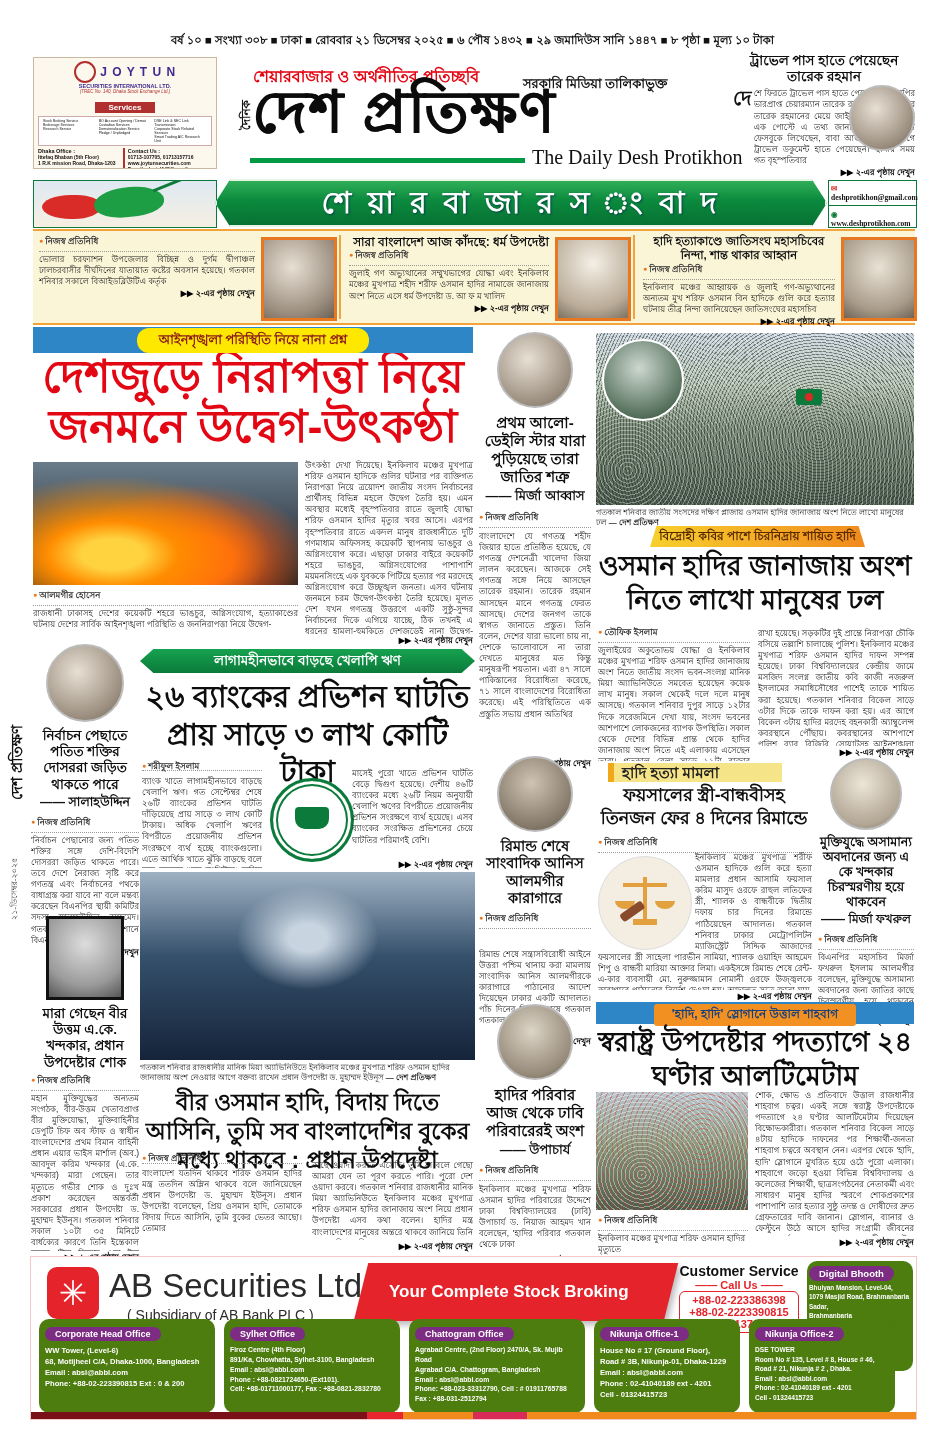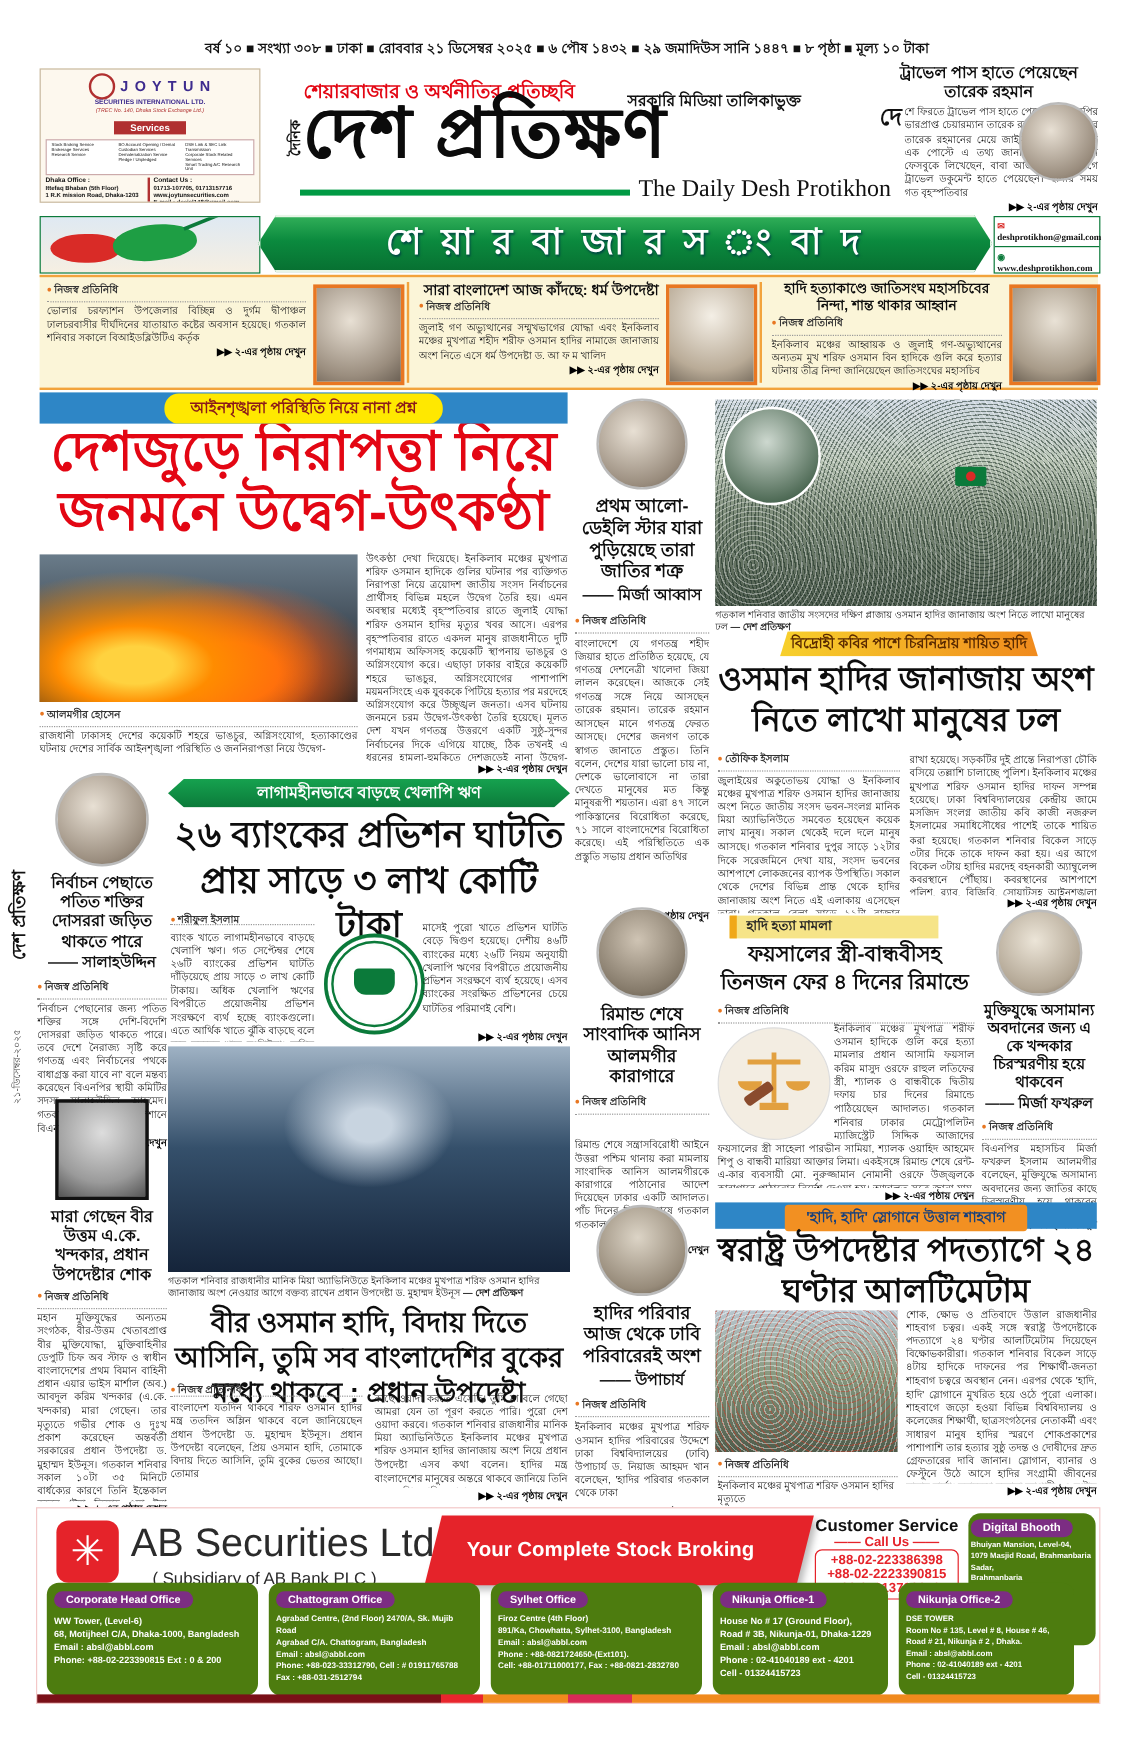--- a/index.html
+++ b/index.html
@@ -265,21 +265,21 @@
   <div class="abs" style="left:598px;top:626px;width:152px">
     <div class="rep">তৌফিক ইসলাম</div>
     <div class="dots"></div>
     <div class="body j" style="margin-top:2px;height:116px;overflow:hidden">জুলাইয়ের অকুতোভয় যোদ্ধা ও ইনকিলাব মঞ্চের মুখপাত্র শরিফ ওসমান হাদির জানাজায় অংশ নিতে জাতীয় সংসদ ভবন-সংলগ্ন মানিক মিয়া অ্যাভিনিউতে সমবেত হয়েছেন কয়েক লাখ মানুষ। সকাল থেকেই দলে দলে মানুষ আসছে। গতকাল শনিবার দুপুর সাড়ে ১২টার দিকে সরেজমিনে দেখা যায়, সংসদ ভবনের আশপাশে লোকজনের ব্যাপক উপস্থিতি। সকাল থেকে দেশের বিভিন্ন প্রান্ত থেকে হাদির জানাজায় অংশ নিতে এই এলাকায় এসেছেন তারা। গতকাল বেলা সাড়ে ১১টা বাজার আগেই পুরো মানিক মিয়া অ্যাভিনিউ কানায় কানায় পূর্ণ হয়ে যায়। সকাল থেকেই সংসদ ভবনের সামনে মানিক মিয়া এভিনিউ সড়কে যান চলাচল বন্ধ</div>
   </div>
   <div class="abs" style="left:758px;top:628px;width:156px;height:130px;overflow:hidden">
     <div class="body j" style="height:118px">রাখা হয়েছে। সড়কটির দুই প্রান্তে নিরাপত্তা চৌকি বসিয়ে তল্লাশি চালাচ্ছে পুলিশ। ইনকিলাব মঞ্চের মুখপাত্র শরিফ ওসমান হাদির দাফন সম্পন্ন হয়েছে। ঢাকা বিশ্ববিদ্যালয়ের কেন্দ্রীয় জামে মসজিদ সংলগ্ন জাতীয় কবি কাজী নজরুল ইসলামের সমাধিসৌধের পাশেই তাকে শায়িত করা হয়েছে। গতকাল শনিবার বিকেল সাড়ে ৩টার দিকে তাকে দাফন করা হয়। এর আগে বিকেল ৩টায় হাদির মরদেহ বহনকারী অ্যাম্বুলেন্স কবরস্থানে পৌঁছায়। কবরস্থানের আশপাশে পুলিশ, র‌্যাব, বিজিবি, সোয়াটসহ আইনশৃঙ্খলা রক্ষাকারী বাহিনীর বিপুলসংখ্যক সদস্য মোতায়েন রয়েছে। ঢাকা বিশ্ববিদ্যালয়ের টিএসসি এবং শাহবাগ মোড় থেকে সমাধিসৌধে প্রবেশের সড়ককে জনসাধারণের প্রবেশ সীমিত করা হয়েছে।</div>
     <span class="more" style="display:block">▶▶ ২-এর পৃষ্ঠায় দেখুন</span>
   </div>
 
-  <div class="abs kick-lemon" style="left:608px;top:763px;width:160px;height:19px;font-size:11px;line-height:19px;padding-left:8px">হাদি হত্যা মামলা</div>
+  <div class="abs kick-lemon" style="left:608px;top:763px;width:160px;height:19px;font-size:15px;line-height:19px;padding-left:8px">হাদি হত্যা মামলা</div>
   <div class="abs hl ctr" style="left:596px;top:784px;width:216px;font-size:17.5px;line-height:1.3">ফয়সালের স্ত্রী-বান্ধবীসহ তিনজন ফের ৪ দিনের রিমান্ডে</div>
   <div class="abs" style="left:598px;top:836px;width:214px">
     <div class="rep">নিজস্ব প্রতিনিধি</div>
     <div class="dots"></div>
   </div>
   <div class="abs" style="left:598px;top:856px;width:92px;height:92px;border-radius:50%;background:#f3ede2;border:1px solid #ddd">
     <svg width="92" height="92" viewBox="0 0 92 92">
       <line x1="46" y1="20" x2="46" y2="62" stroke="#e2a03f" stroke-width="4"></line>
       <line x1="24" y1="28" x2="68" y2="28" stroke="#e2a03f" stroke-width="4"></line>
       <path d="M16 44 a10 8 0 0 0 20 0 z" fill="#e2a03f"></path>
@@ -347,34 +347,34 @@
 
     <div class="abs" style="left:8px;top:62px;width:870px;display:flex;gap:9px">
       <div class="redcard" style="width:164px;height:86px;padding:4px 6px">
         <span class="purplepill" style="font-size:9px">Corporate Head Office</span>
         <div class="pre b officetxt">WW Tower, (Level-6)
 68, Motijheel C/A, Dhaka-1000, Bangladesh
 Email : absl@abbl.com
 Phone: +88-02-223390815 Ext : 0 &amp; 200</div>
       </div>
       <div class="redcard" style="width:164px;height:86px;padding:4px 6px">
+        <span class="purplepill" style="font-size:9px">Sylhet Office</span>
+        <div class="pre b officetxt" style="font-size:6.8px">Firoz Centre (4th Floor)
+891/Ka, Chowhatta, Sylhet-3100, Bangladesh
+Email : absl@abbl.com
+Phone : +88-0821724650-(Ext101).
+Cell: +88-01711000177, Fax : +88-0821-2832780</div>
+      </div>
+      <div class="redcard" style="width:164px;height:86px;padding:4px 6px">
         <span class="purplepill" style="font-size:9px">Chattogram Office</span>
         <div class="pre b officetxt" style="font-size:6.8px">Agrabad Centre, (2nd Floor) 2470/A, Sk. Mujib Road
 Agrabad C/A. Chattogram, Bangladesh
 Email : absl@abbl.com
 Phone: +88-023-33312790, Cell : # 01911765788
 Fax : +88-031-2512794</div>
-      </div>
-      <div class="redcard" style="width:164px;height:86px;padding:4px 6px">
-        <span class="purplepill" style="font-size:9px">Sylhet Office</span>
-        <div class="pre b officetxt" style="font-size:6.8px">Firoz Centre (4th Floor)
-891/Ka, Chowhatta, Sylhet-3100, Bangladesh
-Email : absl@abbl.com
-Phone : +88-0821724650-(Ext101).
-Cell: +88-01711000177, Fax : +88-0821-2832780</div>
       </div>
       <div class="redcard" style="width:134px;height:86px;padding:4px 6px">
         <span class="purplepill" style="font-size:9px">Nikunja Office-1</span>
         <div class="pre b officetxt">House No # 17 (Ground Floor),
 Road # 3B, Nikunja-01, Dhaka-1229
 Email : absl@abbl.com
 Phone : 02-41040189 ext - 4201
 Cell - 01324415723</div>
       </div>
       <div class="redcard" style="width:134px;height:86px;padding:4px 6px">

